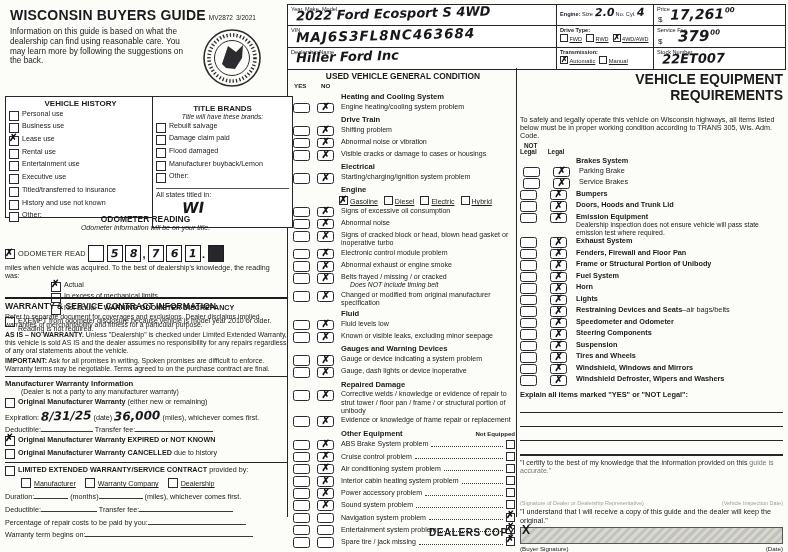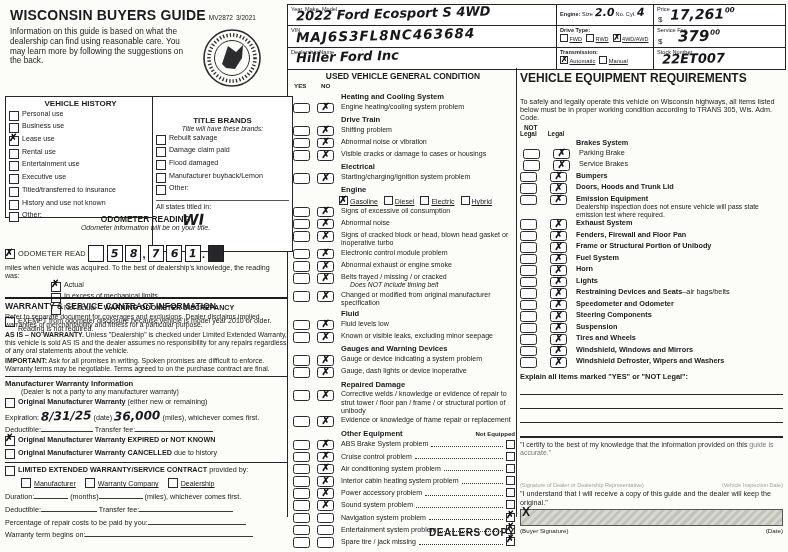--- a/index.html
+++ b/index.html
@@ -28,21 +28,21 @@
   .cell.lr{border-bottom:none;}
   .flbl{font-size:5.6px;display:block;}
   .v-big{position:absolute;left:8px;top:1px;font-size:13px;white-space:nowrap;z-index:3;}
   .v-med{font-size:11px;}
   .opts{display:flex;gap:4px;align-items:center;margin-top:1px;}
   .opt{display:flex;gap:1.5px;align-items:flex-end;font-size:5.5px;text-decoration:underline;}
   .money{position:absolute;left:4px;bottom:1px;font-size:8px;}
   .cents{font-size:7px;vertical-align:6px;margin-left:1px;}
   
   .vh-box{position:absolute;left:5px;top:96px;width:143px;height:116px;border:1.6px solid #26262a;padding:2px 3px;background:#fff;}
-  .tb-box{position:absolute;left:152px;top:96px;width:133px;height:116px;border:1.6px solid #26262a;padding:19px 3px;background:#fff;}
+  .tb-box{position:absolute;left:152px;top:96px;width:133px;height:116px;border:1.6px solid #26262a;padding:7px 3px;background:#fff;}
   .box-title{font-size:8px;font-weight:bold;text-align:center;}
   .box-sub{font-size:6.6px;font-style:italic;text-align:center;}
   .hitem{display:flex;gap:3px;margin-top:2.7px;font-size:7.1px;line-height:7.8px;align-items:flex-start;}
   .states{margin-top:5px;font-size:7.1px;border-top:1px solid #555;padding-top:2px;}
   .wi{font-size:15px;margin-left:26px;}
   
   .odo{position:absolute;left:5px;top:214px;width:281px;}
   .odo-title{font-size:8.4px;font-weight:bold;text-align:center;}
   .odo-sub{font-size:7px;font-style:italic;text-align:center;}
   .odo-read{display:flex;align-items:center;margin-top:14px;}
@@ -87,21 +87,21 @@
   .crow.dots .lbltext{white-space:nowrap;}
   .crow.dots .leader{display:block;flex:1;margin:0 3px 1.5px 3px;border-bottom:1.4px dotted #3a3a3e;}
   .ne{width:7px;height:7px;}
   .note{display:block;font-style:italic;font-size:6.8px;margin-left:9px;}
   .fuel-line{display:flex;gap:6px;margin:1.5px 0 0 48px;}
   .fuel-line .opt{font-size:7.05px;gap:2px;}
   .dealers-copy{position:absolute;left:291px;top:527px;width:224px;text-align:right;
                 font-size:10px;font-weight:bold;letter-spacing:.6px;}
   
   .rt{position:absolute;left:520px;top:71px;width:263px;}
-  .rt-title{font-size:12px;font-weight:bold;text-align:left;}
+  .rt-title{font-size:14px;font-weight:bold;text-align:right;}
   .rt-intro{font-size:7.2px;line-height:8.2px;margin-top:13px;}
   .leg-hdr{font-size:6.4px;font-weight:bold;line-height:6.8px;margin-top:2px;}
   .leg-hdr .l1{display:block;margin-left:4px;}
   .leg2{margin-left:11px;}
   .erow{display:flex;align-items:flex-start;margin-top:1px;}
   .lgbx{margin-left:13px;}
   .elbl{margin-left:9px;flex:1;font-size:7.3px;line-height:8.3px;}
   .ename{font-weight:bold;}
   .erow.group .bx{visibility:hidden;height:1px;}
   .erow.sub .ename{font-weight:normal;}

